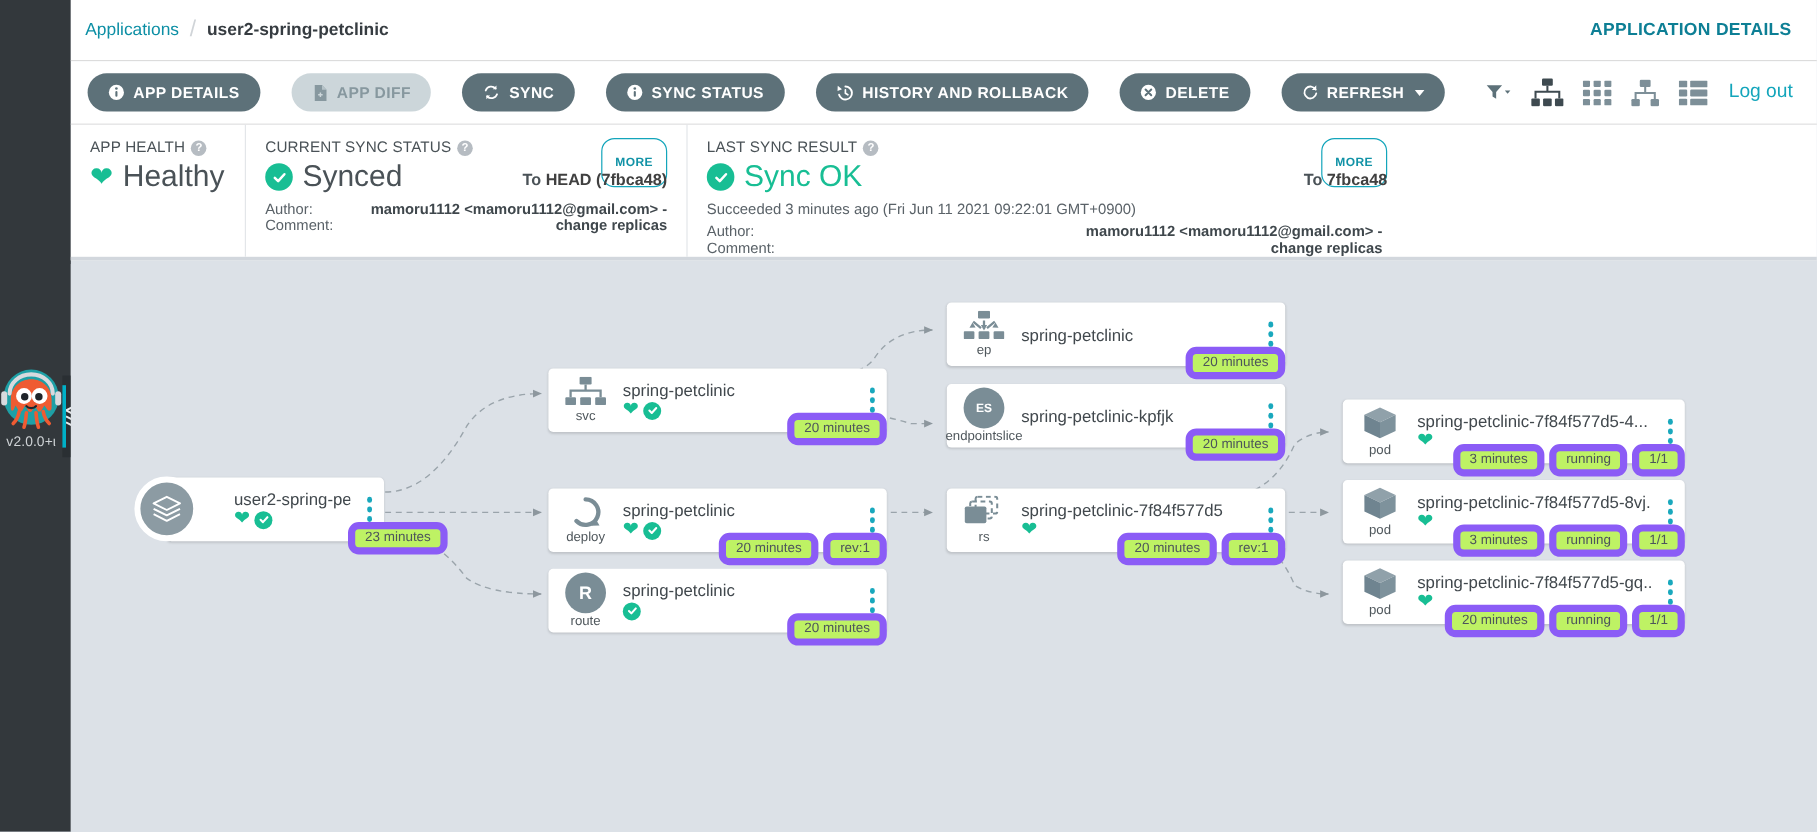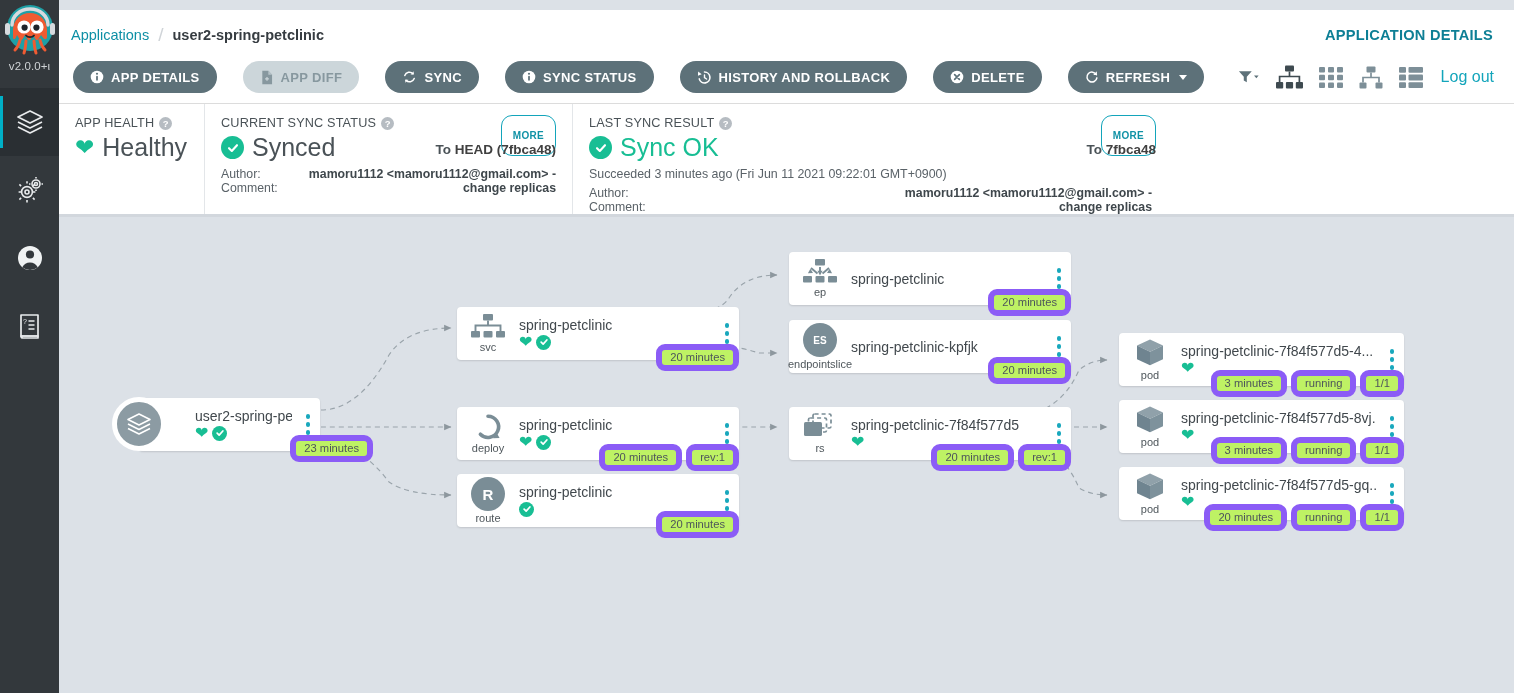--- a/index.html
+++ b/index.html
@@ -8,21 +8,21 @@
     font-family: "Liberation Sans", sans-serif;
     background: #dce1e7;
     overflow: hidden;
   }
 
   
   #sidebar {
     position: absolute; left: 0; top: 0;
     width: 59px; height: 693px;
     background: #33383c;
-    display: flex; flex-direction: column; align-items: center;
+    display: flex; flex-direction: row; align-items: center;
   }
   #logo-block {
     width: 59px; height: 88px;
     display: flex; flex-direction: column;
     align-items: center; justify-content: flex-start;
     padding-top: 3px;
   }
   #logo-mark { width: 52px; height: 58px; }
   #logo-version {
     color: #cfd3d6; font-size: 11.5px; letter-spacing: .1px;
@@ -36,21 +36,21 @@
   }
   .nav-item.active { background: #2a2f33; }
   .nav-item.active::before {
     content: ""; position: absolute; left: 0; top: 8px;
     width: 3px; height: 52px; background: #00b0c7;
   }
   .nav-item svg { display: block; }
 
   
   #header {
-    position: absolute; left: 59px; top: 10px;
+    position: absolute; left: 59px; top: 0;
     width: 1455px; height: 51px;
     background: #fff;
     border-bottom: 1px solid #dcdcdc;
     display: flex; align-items: center;
   }
   #breadcrumb { display: flex; align-items: center; margin-left: 12px; }
   #breadcrumb .crumb-link {
     color: #0d8fa5; font-size: 14.5px; cursor: pointer;
   }
   #breadcrumb .crumb-sep {

